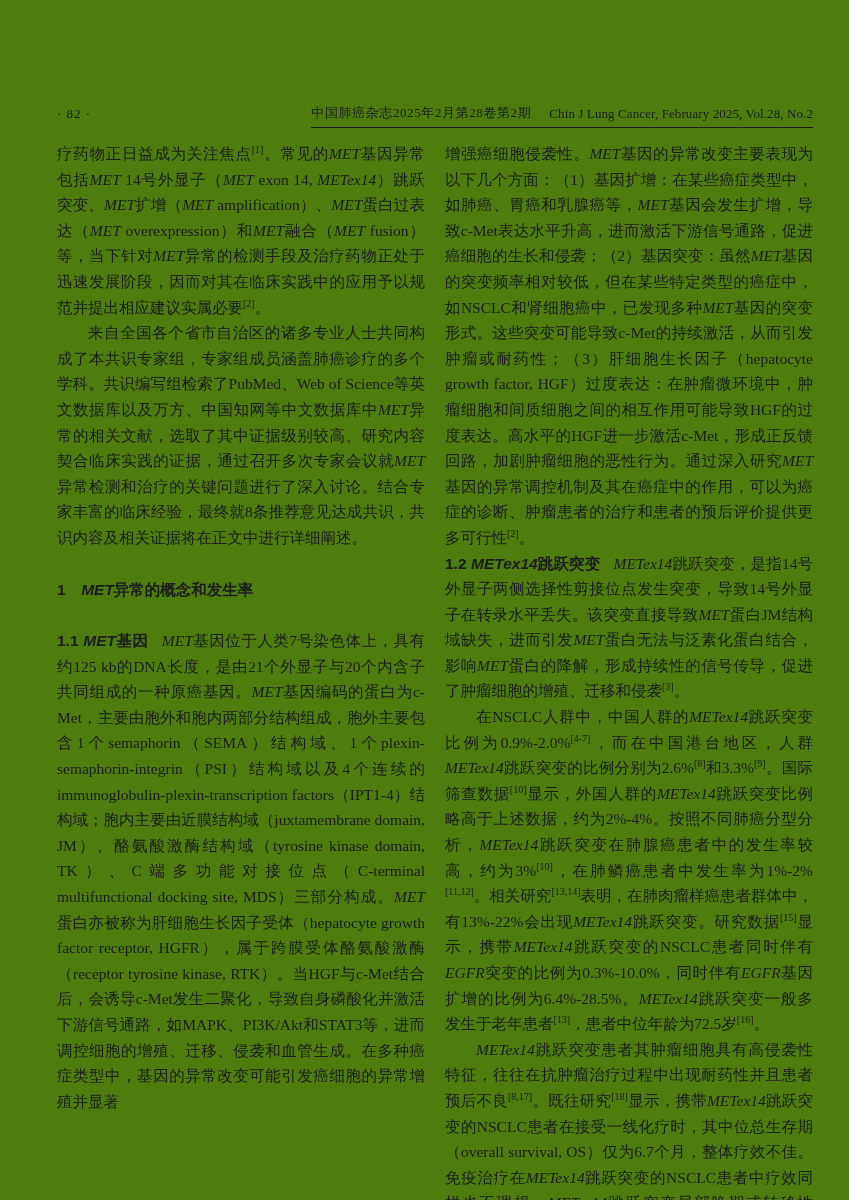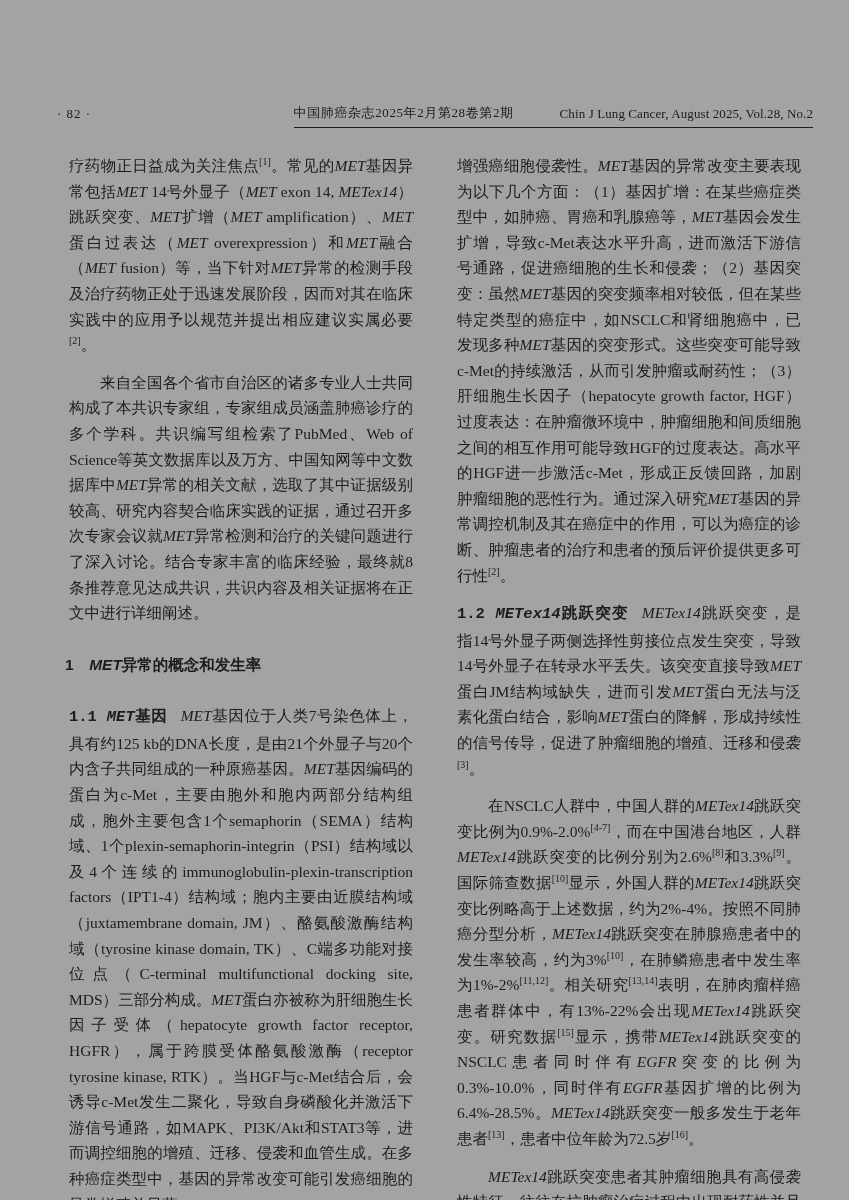--- a/index.html
+++ b/index.html
@@ -1,82 +1,82 @@
 <!DOCTYPE html>
 <html lang="zh"><head>
 <meta charset="utf-8">
 <style>
   html, body { margin:0; padding:0; background:#ffffff; }
   .page {
     position:relative;
     width:849px; height:1200px;
-    background:#a3a3a3;
+    background:#4d7c0f;
     color:#1c1c1c;
     font-family:"Liberation Serif","DejaVu Serif",serif;
     overflow:hidden;
     box-sizing:border-box;
   }
   
   .running-head {
     position:absolute; top:104px; left:57px; right:36px;
     display:flex; justify-content:space-between; align-items:flex-end;
     font-size:13px;
   }
   .page-num { padding-bottom:6px; letter-spacing:1px; white-space:nowrap; }
   .journal-group {
-    display:flex; gap:46px; align-items:flex-end;
+    display:flex; gap:18px; align-items:flex-end;
     border-bottom:1.3px solid #1f1f1f;
     padding-bottom:5px;
     white-space:nowrap;
   }
   .journal-cn { letter-spacing:0.6px; }
   .journal-en { letter-spacing:0.1px; }
   
   .body-columns {
     position:absolute; top:141px; left:57px; width:756px;
     display:flex; gap:20px;
   }
   .col {
     width:368px;
     font-size:15.5px;
     line-height:25.6px;
     text-align:justify;
     text-justify:inter-ideograph;
   }
-  .col p { margin:12px; }
+  .col p { margin:0; }
   .col p.indent { text-indent:2em;font-family:Liberation Serif, serif; }
   .col h2 {
     font-family:"Liberation Sans","DejaVu Sans",sans-serif;
     font-size:15.5px; font-weight:bold;
-    margin:26px 0 26px 8px;
+    margin:26px 0 26px 0;
     text-align:left;
   }
   .lead {
-    font-family:Liberation Mono, monospace;
+    font-family:Liberation Sans, sans-serif;
     font-weight:bold;
     margin-right:0.85em;
   }
   sup {
     font-size:10px;
     line-height:0;
     vertical-align:super;
     letter-spacing:0;
   }
   i { font-style:italic; }
 </style>
 </head>
 <body>
 
 <div class="page">
 
   <div class="running-head">
     <span class="page-num">· 82 ·</span>
     <span class="journal-group">
       <span class="journal-cn">中国肺癌杂志2025年2月第28卷第2期</span>
-      <span class="journal-en">Chin J Lung Cancer, August 2025, Vol.28, No.2</span>
+      <span class="journal-en">Chin J Lung Cancer, February 2025, Vol.28, No.2</span>
     </span>
   </div>
 
   <div class="body-columns">
     <div class="col">
         <p><span>疗药物正日益成为关注焦点<sup>[1]</sup>。常见的<i>MET</i>基因异常包括<i>MET</i> 14号外显子（<i>MET</i> exon 14, <i>METex14</i>）跳跃突变、<i>MET</i>扩增（<i>MET</i> amplification）、<i>MET</i>蛋白过表达（<i>MET</i> overexpression）和<i>MET</i>融合（<i>MET</i> fusion）等，当下针对<i>MET</i>异常的检测手段及治疗药物正处于迅速发展阶段，因而对其在临床实践中的应用予以规范并提出相应建议实属必要<sup>[2]</sup>。</span></p>
         <p class="indent"><span>来自全国各个省市自治区的诸多专业人士共同构成了本共识专家组，专家组成员涵盖肺癌诊疗的多个学科。共识编写组检索了PubMed、Web of Science等英文数据库以及万方、中国知网等中文数据库中<i>MET</i>异常的相关文献，选取了其中证据级别较高、研究内容契合临床实践的证据，通过召开多次专家会议就<i>MET</i>异常检测和治疗的关键问题进行了深入讨论。结合专家丰富的临床经验，最终就8条推荐意见达成共识，共识内容及相关证据将在正文中进行详细阐述。</span></p>
         <h2><span>1　<i>MET</i>异常的概念和发生率</span></h2>
         <p><span class="lead">1.1 <i>MET</i>基因</span><span><i>MET</i>基因位于人类7号染色体上，具有约125 kb的DNA长度，是由21个外显子与20个内含子共同组成的一种原癌基因。<i>MET</i>基因编码的蛋白为c-Met，主要由胞外和胞内两部分结构组成，胞外主要包含1个semaphorin（SEMA）结构域、1个plexin-semaphorin-integrin（PSI）结构域以及4个连续的immunoglobulin-plexin-transcription factors（IPT1-4）结构域；胞内主要由近膜结构域（juxtamembrane domain, JM）、酪氨酸激酶结构域（tyrosine kinase domain, TK）、C端多功能对接位点（C-terminal multifunctional docking site, MDS）三部分构成。<i>MET</i>蛋白亦被称为肝细胞生长因子受体（hepatocyte growth factor receptor, HGFR），属于跨膜受体酪氨酸激酶（receptor tyrosine kinase, RTK）。当HGF与c-Met结合后，会诱导c-Met发生二聚化，导致自身磷酸化并激活下游信号通路，如MAPK、PI3K/Akt和STAT3等，进而调控细胞的增殖、迁移、侵袭和血管生成。在多种癌症类型中，基因的异常改变可能引发癌细胞的异常增殖并显著</span></p>
       </div>

